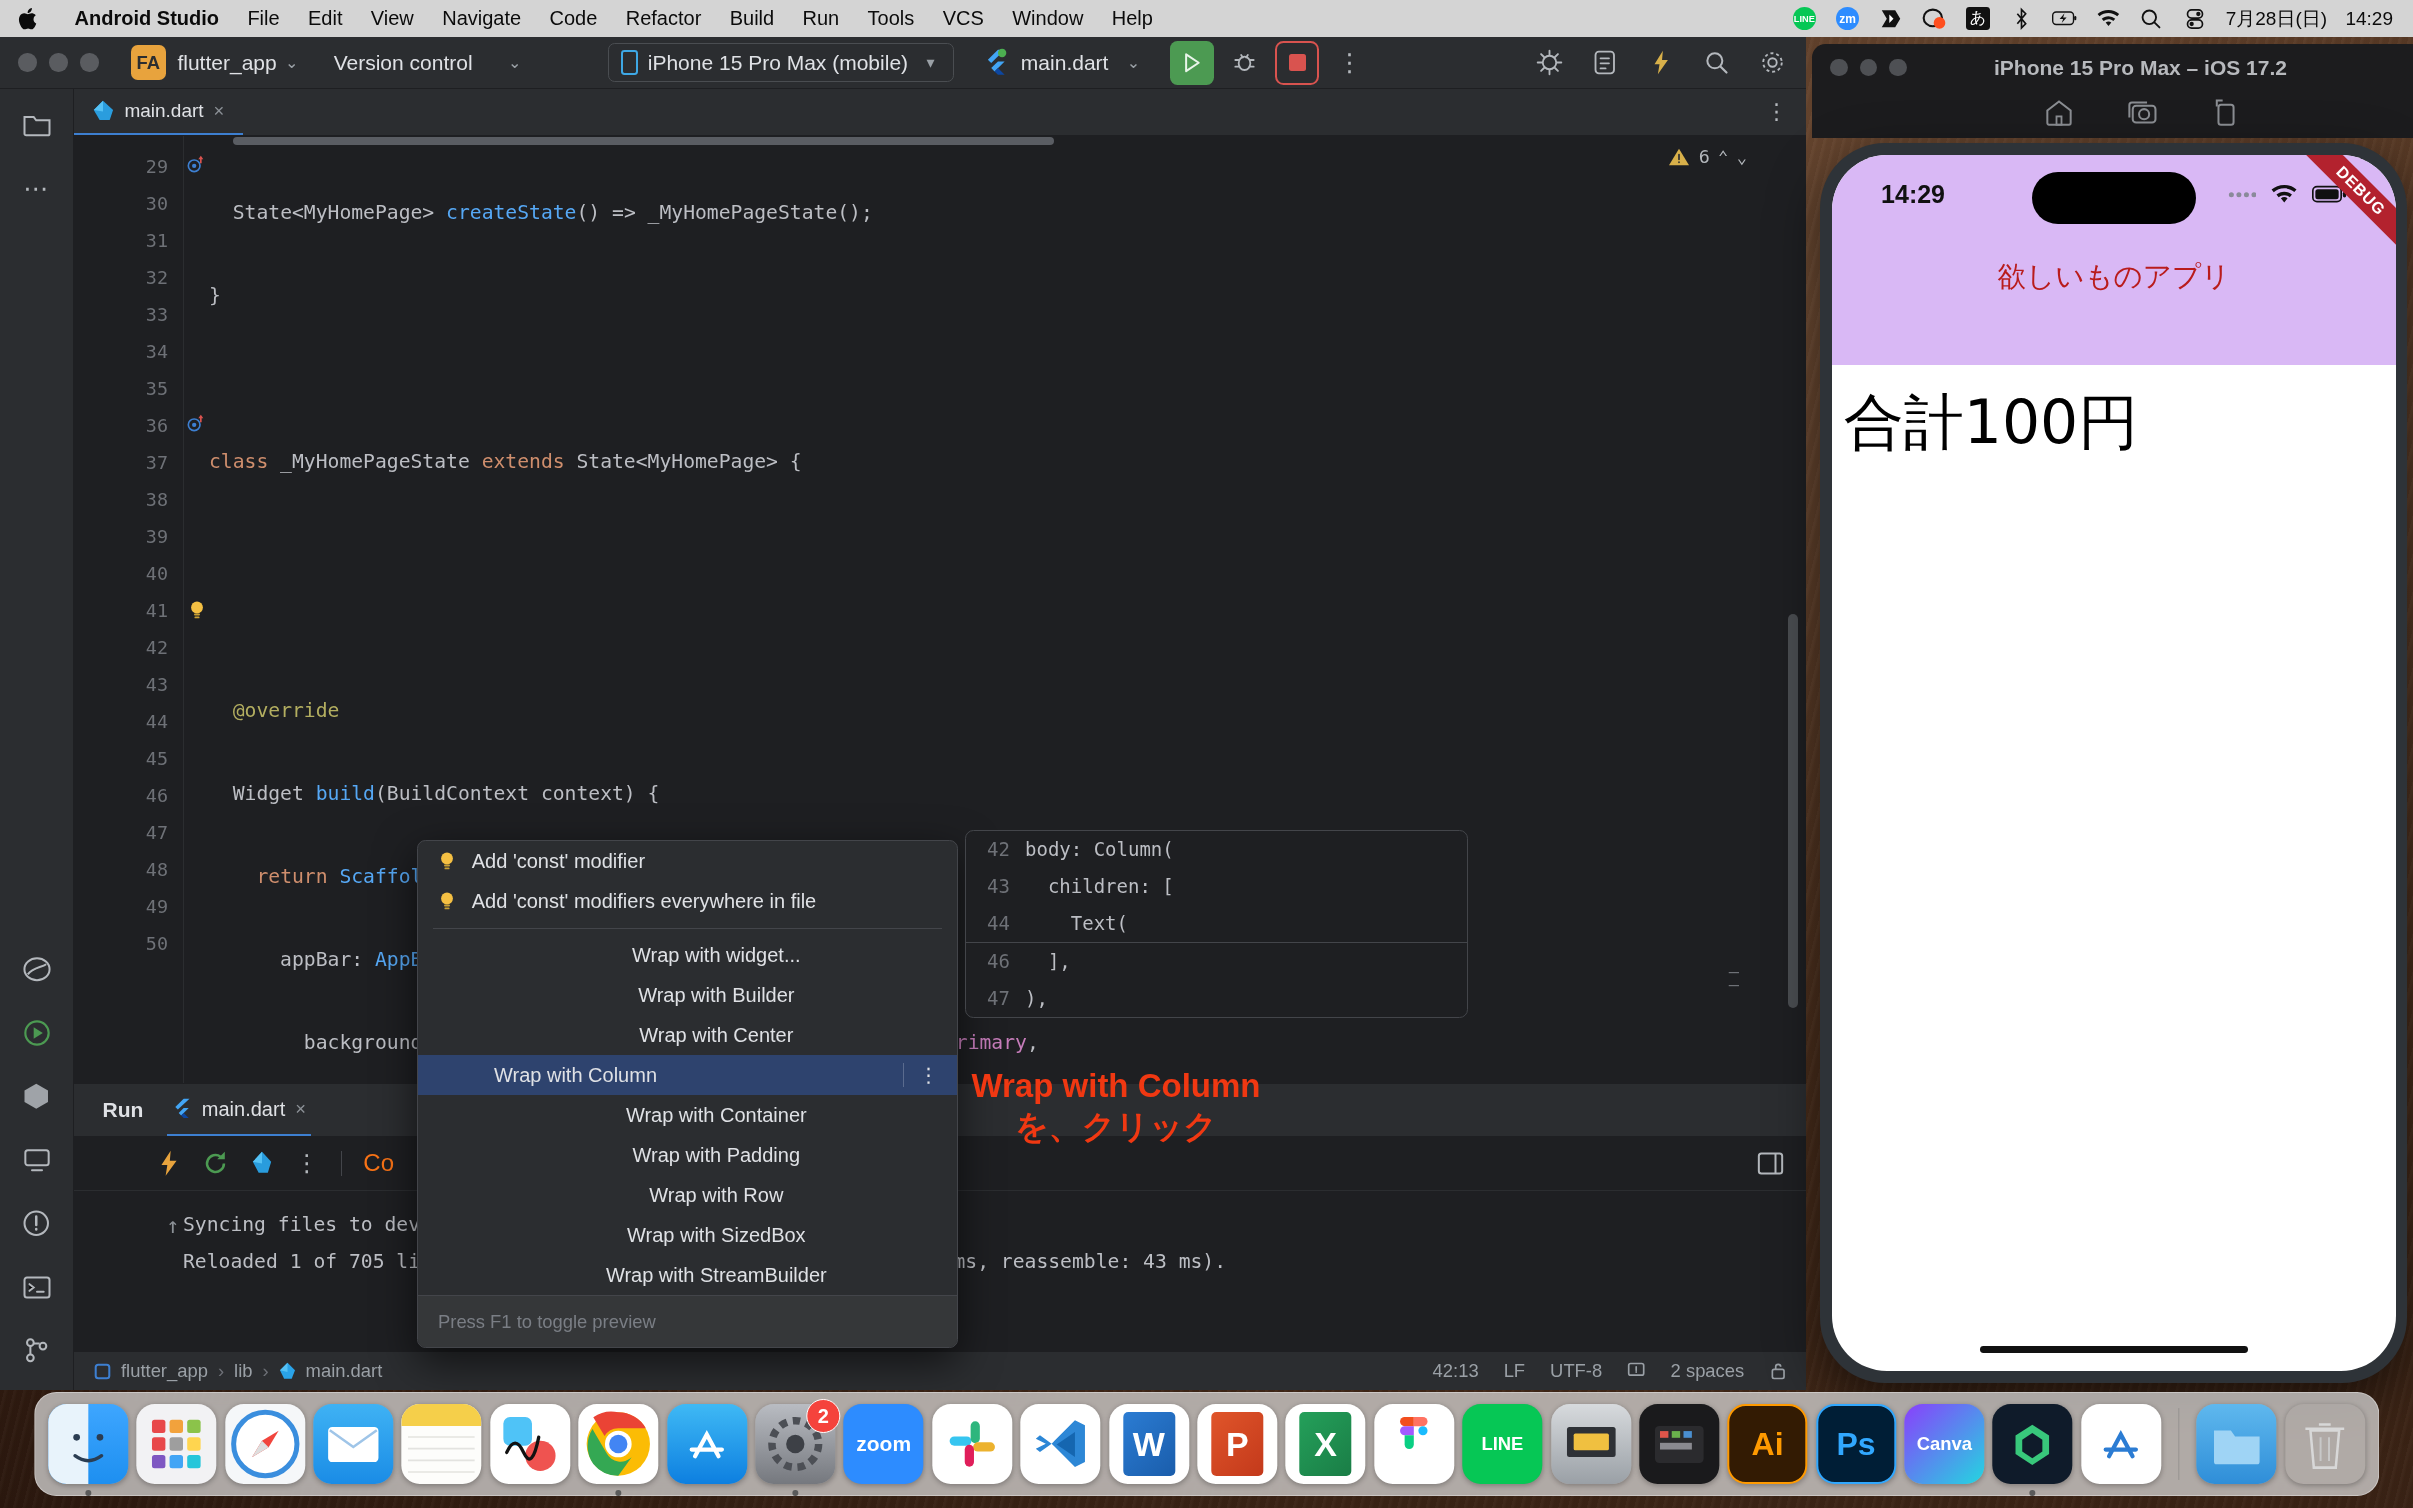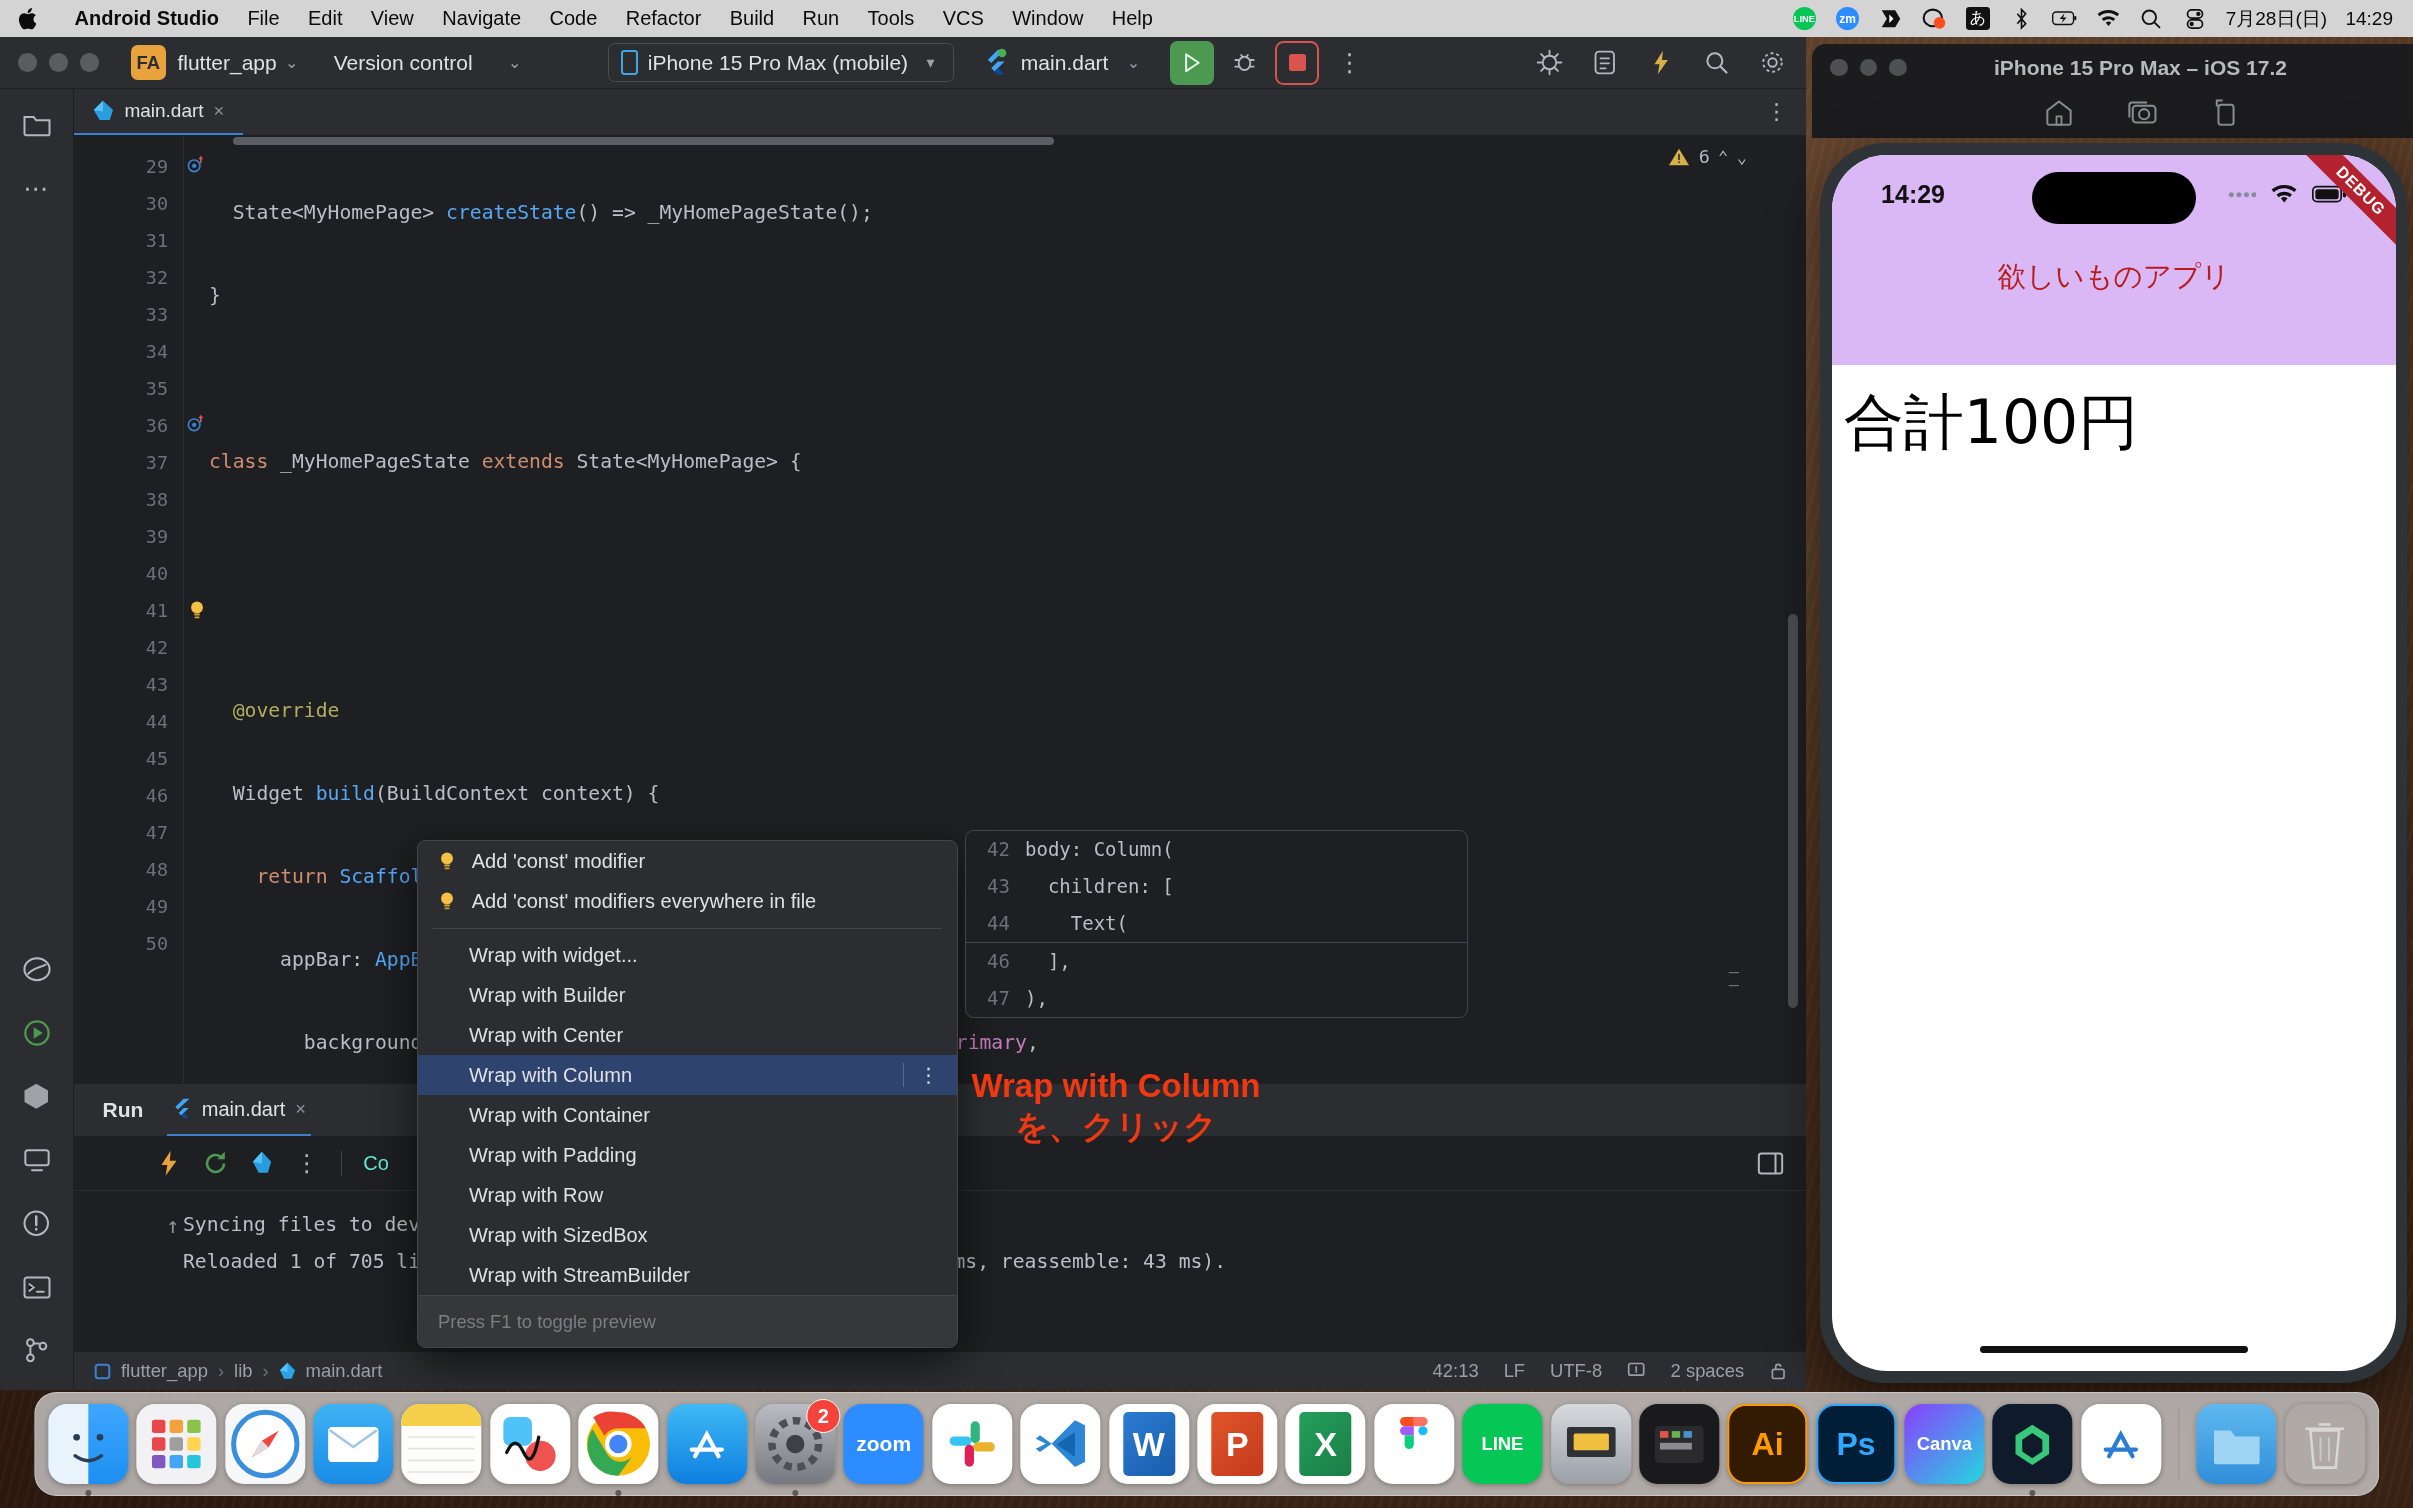--- a/index.html
+++ b/index.html
@@ -132,21 +132,21 @@
   
   .popup {
     position: absolute; left: 343px; top: 704px; width: 541px;
     background: #2b2d30; border: 0.8px solid #43454a; border-radius: 8.4px;
     box-shadow: 0 13.4px 42px rgba(0,0,0,.6); z-index: 40; overflow: hidden;
   }
   .pop-item {
     height: 40px; display: flex; align-items: center; gap: 13.4px;
     padding: 0 18.4px; color: #dfe1e5; font-size: 20px; white-space: nowrap;
   }
-  .pop-item.indent { padding-left: 51px; }
+  .pop-item.indent { padding-left: 76px; justify-content: center; }
   .pop-item.selected { background: #2e436e; }
   .pop-item .bulb { width: 22px; height: 22px; }
   .pop-sep { height: 0.8px; background: #43454a; margin: 6.7px 15px; }
   .pop-kebab { margin-left: auto; display:flex; align-items:center; gap: 15px; color:#dfe1e5; font-size: 20px; }
   .kebab-div { width:0.8px; height:23.5px; background:#5a6b8e; }
   .pop-footer {
     height: 52px; background: #353739; display: flex; align-items: center;
     padding: 0 20px; color: #7a7e85; font-size: 18.4px; border-top: 0.8px solid #43454a;
   }
 
@@ -715,21 +715,21 @@
                 </svg>
             </span>
             <span>
               <svg width="22" height="25" viewBox="0 0 26 30">
                   <path fill="#2aa3e8" d="M13 1L2 13l7 13h11l4-13z" opacity=".95"></path>
                   <path fill="#55c2f5" d="M13 1L2 13l11 2z"></path>
                 </svg>
             </span>
             <span style="color:#b4b8bd;font-size:23.5px;">⋮</span>
             <span class="sep"></span>
-            <span style="color:#5eead4;font-size:20px;">Co</span>
+            <span style="color:#f97316;font-size:24px;">Co</span>
             <span class="layout-btn">
               <svg width="27" height="25" viewBox="0 0 32 30">
                   <rect x="2" y="3" width="28" height="24" rx="3" fill="none" stroke="#b4b8bd" stroke-width="2.4"></rect>
                   <path stroke="#b4b8bd" stroke-width="2.4" d="M22 3v24"></path>
                 </svg>
             </span>
           </div>
           <div class="console">
             <span class="console-gutter-arrow">↑</span>
             <div class="cl">Syncing files to device iPhone 15 Pro Max...</div>

